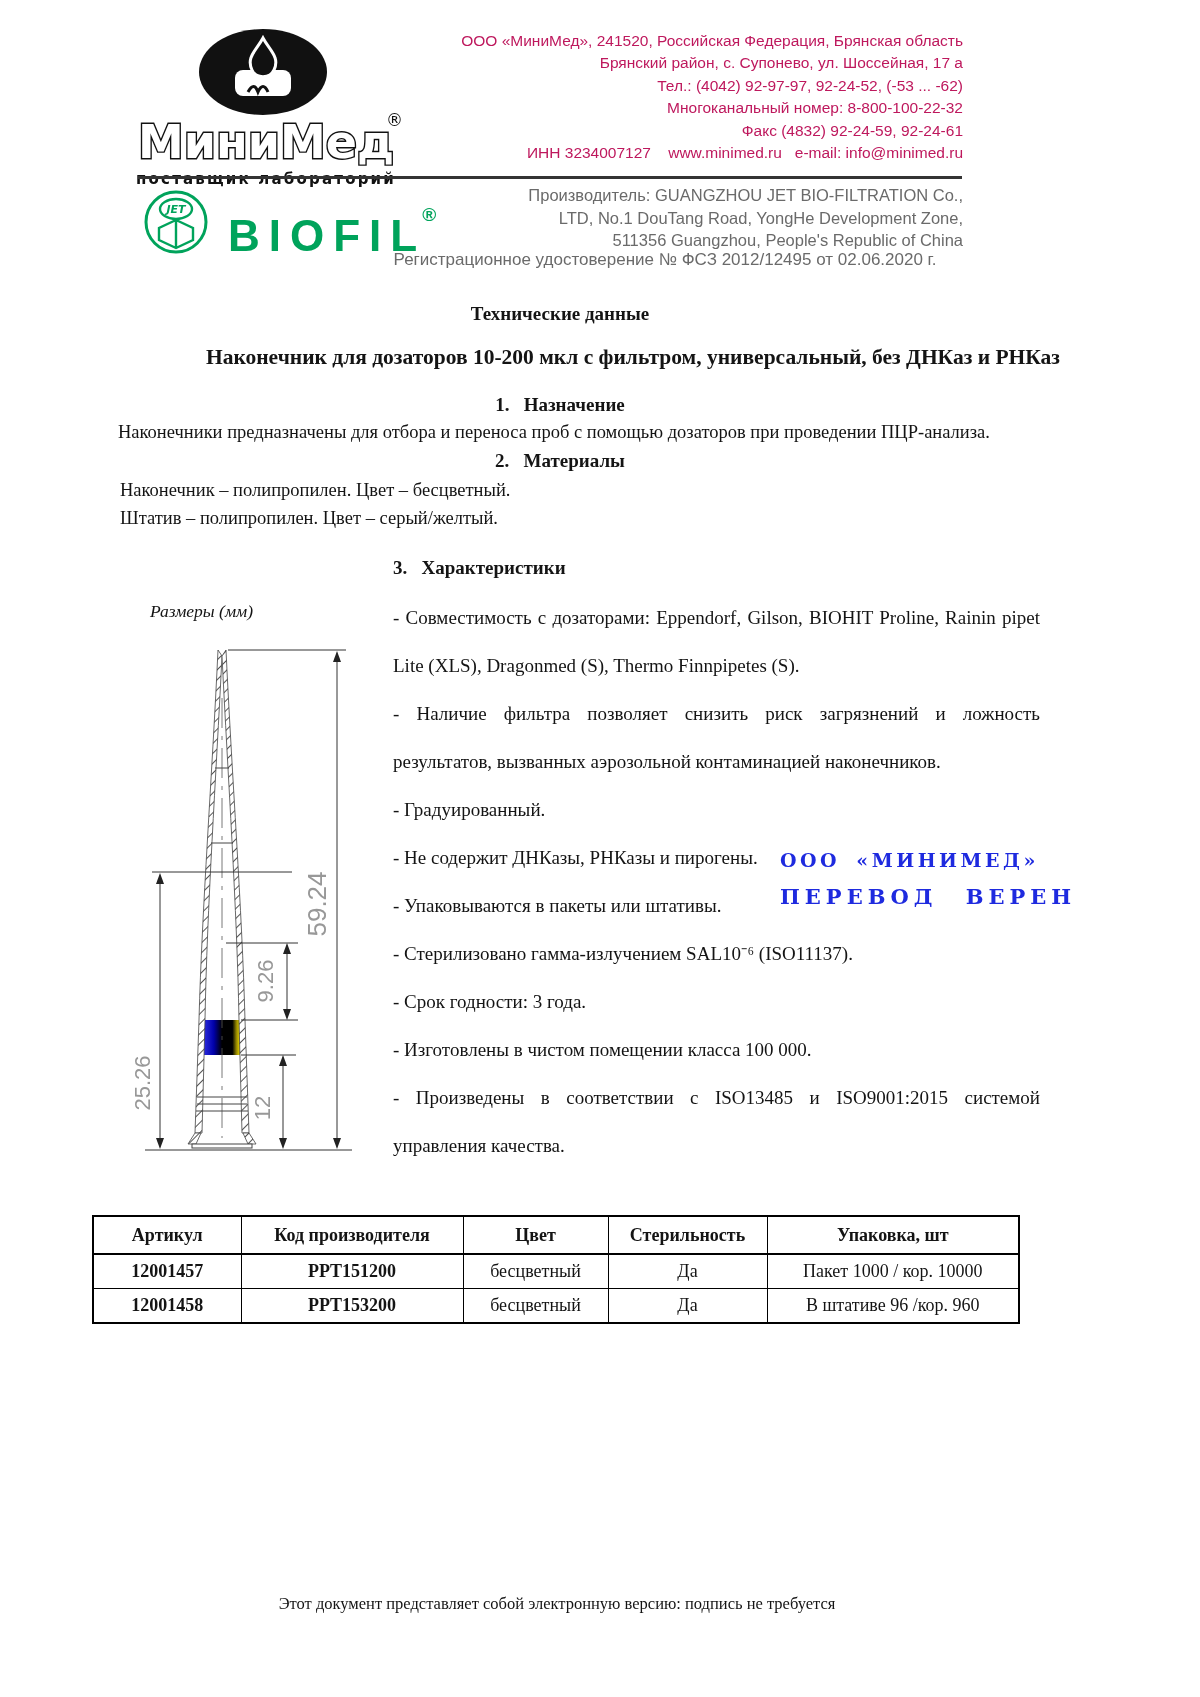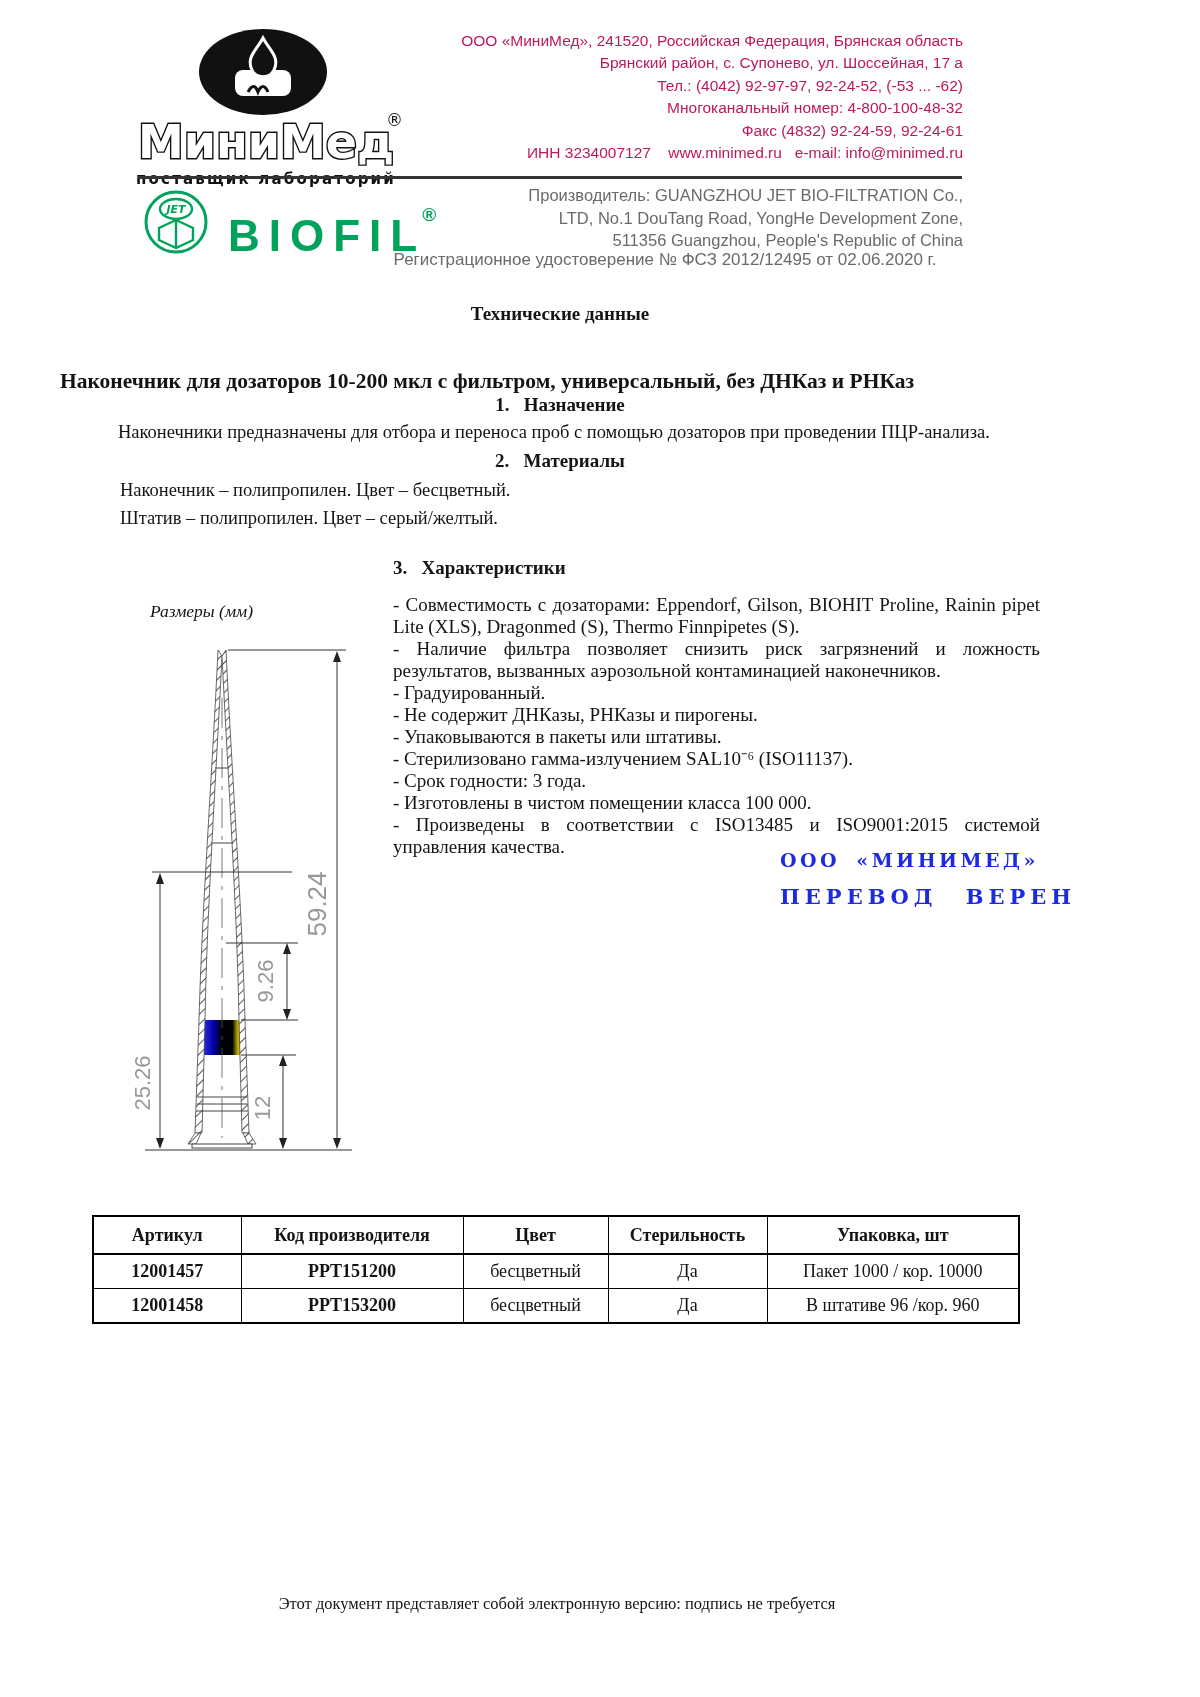--- a/index.html
+++ b/index.html
@@ -17,36 +17,36 @@
                  letter-spacing:9px; color:#00A35B; line-height:1; }
   .biofil-text sup { font-size:19px; letter-spacing:0; position:relative; top:-14px; left:-4px; }
   .manufacturer { position:absolute; top:184px; right:237px; text-align:right;
                   font-family:"Liberation Sans", sans-serif; font-size:16.5px; line-height:22.6px; color:#6a6a6a; }
   .registration { position:absolute; left:340px; top:250px; width:650px; text-align:center;
                   font-family:"Liberation Sans", sans-serif; font-size:17px; color:#6a6a6a; }
 
   
   .doc-type  { position:absolute; left:100px; top:303px; width:920px; text-align:center;
                font-size:19px; font-weight:bold; }
-  .title     { position:absolute; left:60px;  top:345px; width:1000px; text-align:left;
-               font-size:21.5px; font-weight:bold;margin-top:24px; }
+  .title     { position:absolute; left:60px;  top:345px; width:1000px; text-align:right;
+               font-size:21.5px; font-weight:bold; }
   .h-num     { position:absolute; left:100px; width:920px; text-align:center; font-size:19px; font-weight:bold; }
   .h-purpose   { top:394px; }
   .h-materials { top:450px; }
   .p-purpose { position:absolute; left:118px; top:422px; width:905px; font-size:18.5px; }
   .materials-list { position:absolute; left:120px; top:476px; width:900px; font-size:18.5px; }
   .mat-line { line-height:28px; }
 
   
   .dim-caption { position:absolute; left:150px; top:601px; font-size:17.5px; font-style:italic; }
   .drawing-svg { position:absolute; left:90px; top:628px; }
   .h-characteristics { position:absolute; left:393px; top:557px; width:645px; text-align:left;
                        font-size:19px; font-weight:bold; }
   .char-list { position:absolute; left:393px; top:594px; width:647px; font-size:19px; }
-  .char-item { line-height:22px; text-align:justify; }
+  .char-item { line-height:48px; text-align:justify; }
 
   .stamp { position:absolute; left:780px; top:849px; text-align:left;
            font-family:"DejaVu Serif", serif; font-weight:bold; color:#1E2ADF; }
   .stamp-line1 { font-size:19px; letter-spacing:3.5px; word-spacing:6px; }
   .stamp-line2 { font-size:21px; letter-spacing:5px; word-spacing:16px; margin-top:13px; }
 
   
   table.products { position:absolute; left:92px; top:1215px; width:926px; border-collapse:collapse;
                    font-size:18px; border:2.5px solid #000; table-layout:fixed;padding-left:8px; }
   table.products th, table.products td { border:1.6px solid #000; text-align:center; padding:0 4px; }
@@ -70,21 +70,21 @@
       <text x="130" y="136" text-anchor="middle" font-family="DejaVu Sans, sans-serif" font-weight="bold" font-size="46" fill="#fff" stroke="#111" stroke-width="2.8" paint-order="stroke">МиниМед</text>
       <text x="250" y="104" font-size="17" fill="#111" font-family="DejaVu Sans, sans-serif">®</text>
       <text x="130" y="162" text-anchor="middle" font-family="DejaVu Sans, sans-serif" font-weight="bold" font-size="15" letter-spacing="2.2" fill="#111">поставщик лабораторий</text>
     </svg>
   </div>
 
   <div class="contact">
       <div class="contact-line">ООО «МиниМед», 241520, Российская Федерация, Брянская область</div>
       <div class="contact-line">Брянский район, с. Супонево,  ул. Шоссейная, 17 а</div>
       <div class="contact-line">Тел.: (4042) 92-97-97, 92-24-52, (-53 ... -62)</div>
-      <div class="contact-line">Многоканальный номер: 4-800-100-48-32</div>
+      <div class="contact-line">Многоканальный номер: 8-800-100-22-32</div>
       <div class="contact-line">Факс (4832) 92-24-59, 92-24-61</div>
       <div class="contact-line">ИНН 3234007127&nbsp;&nbsp;&nbsp;&nbsp;www.minimed.ru&nbsp;&nbsp;&nbsp;e-mail: info@minimed.ru</div>
     </div>
 
   <div class="header-rule"></div>
 
   <div class="biofil-block">
     <svg width="72" height="72" viewBox="0 0 72 72">
       <circle cx="36" cy="36" r="30" fill="none" stroke="#00A35B" stroke-width="3"></circle>
       <path d="M36,34 L19,42 L19,54 L36,62 L53,54 L53,42 Z M36,34 L36,62" fill="none" stroke="#00A35B" stroke-width="2.4"></path>

